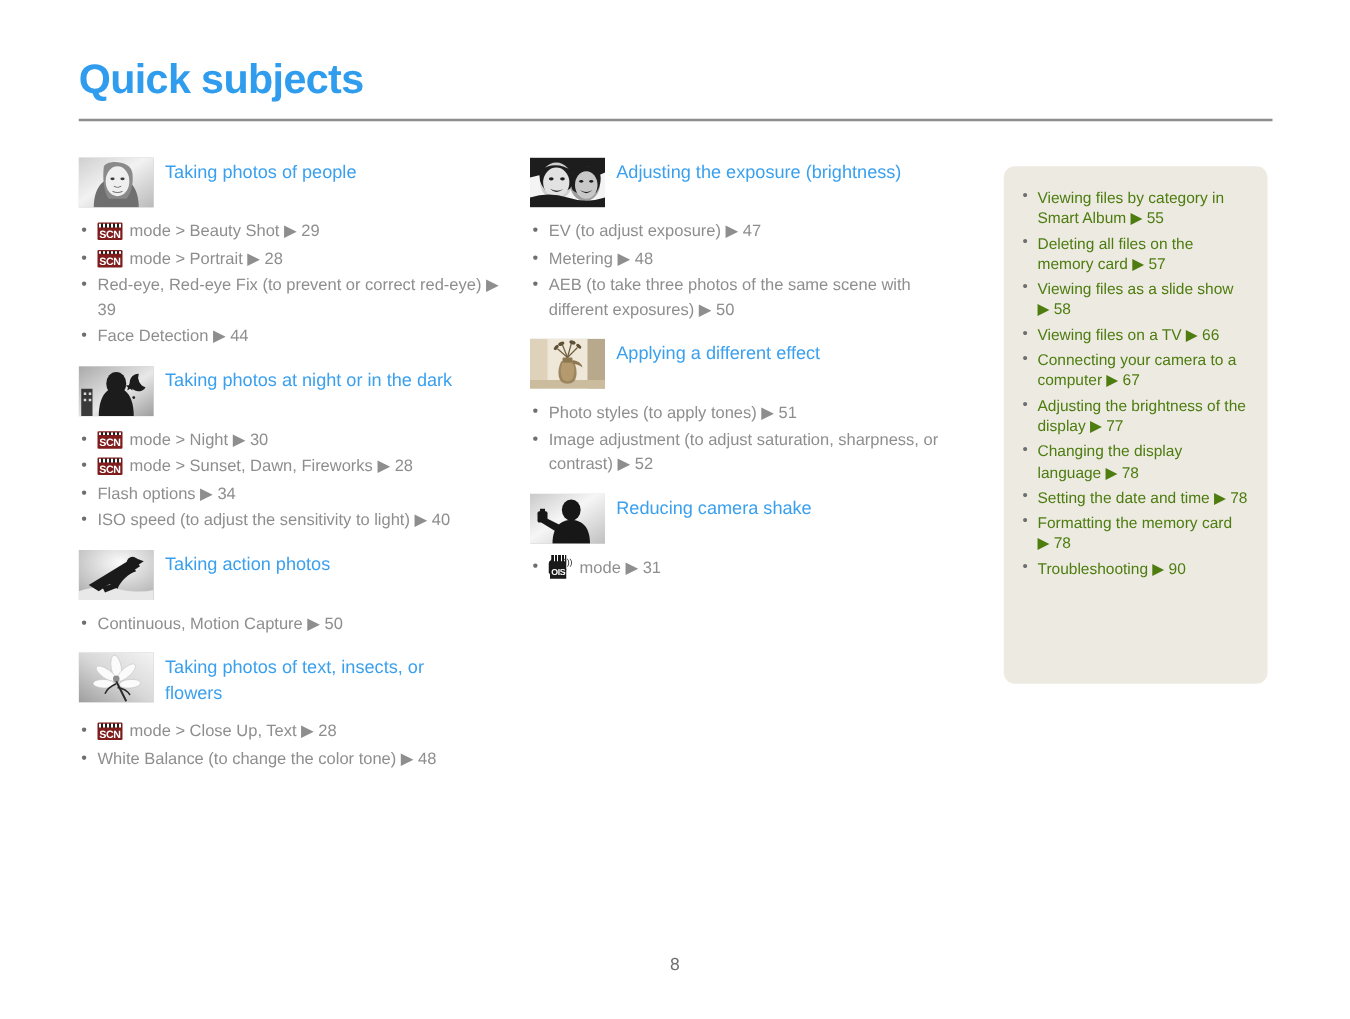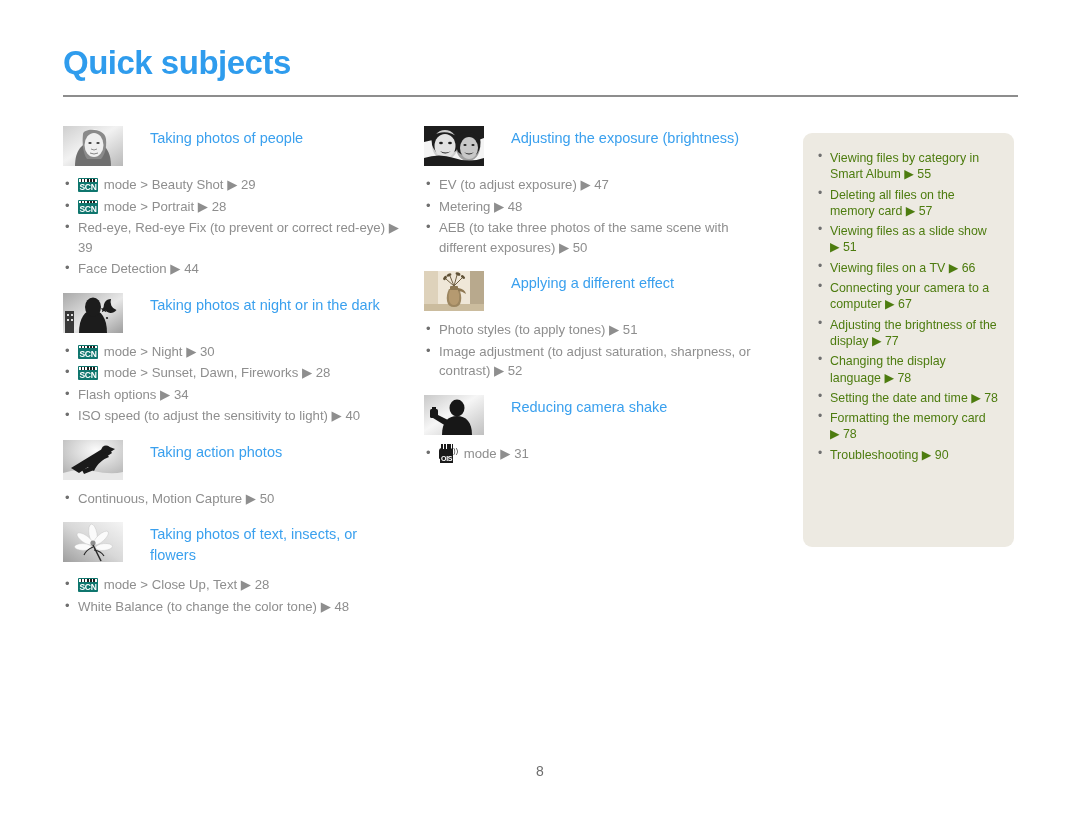--- a/index.html
+++ b/index.html
@@ -45,21 +45,21 @@
     top: 126px;
   }
   .col-1 { left: 63px; width: 340px; }
   .col-2 { left: 424px; width: 350px; }
 
   .section { margin-bottom: 14px; }
 
   .sec-head {
     display: flex;
     align-items: flex-start;
-    gap: 27px;
+    gap: 9px;
     margin-bottom: 9px;
   }
   .thumb {
     width: 60px;
     height: 40px;
     flex: 0 0 60px;
     position: relative;
     overflow: hidden;
     background: #cfcfcf;
   }
@@ -92,21 +92,21 @@
     color: #6f6f6f;
     font-size: 13px;
   }
 
   
   .scn-icon {
     display: inline-block;
     vertical-align: -3px;
     width: 20px;
     height: 14px;
-    background: #0f766e;
+    background: #7f1d1d;
     position: relative;
     margin-right: 2px;
     border-radius: 1px;
   }
   .scn-icon .bar {
     position: absolute;
     left: 1px; right: 1px; top: 1px;
     height: 2.5px;
     background: repeating-linear-gradient(
       to right, #ffffff 0 1.6px, #1d1d1d 1.6px 3.2px);
@@ -439,21 +439,21 @@
         <ul class="items">
           <li><span class="ois-icon"><span class="hand"></span><span class="wave">)))</span><span class="lbl">OIS</span></span> <span>mode ▶ 31</span></li>
         </ul>
       </div>
     </div>
 
   <div class="sidecard">
     <ul>
         <li>Viewing files by category in Smart Album ▶ 55</li>
         <li>Deleting all files on the memory card ▶ 57</li>
-        <li>Viewing files as a slide show ▶ 51</li>
+        <li>Viewing files as a slide show ▶ 58</li>
         <li>Viewing files on a TV ▶ 66</li>
         <li>Connecting your camera to a computer ▶ 67</li>
         <li>Adjusting the brightness of the display ▶ 77</li>
         <li>Changing the display language ▶ 78</li>
         <li>Setting the date and time ▶ 78</li>
         <li>Formatting the memory card ▶ 78</li>
         <li>Troubleshooting ▶ 90</li>
       </ul>
   </div>
 

